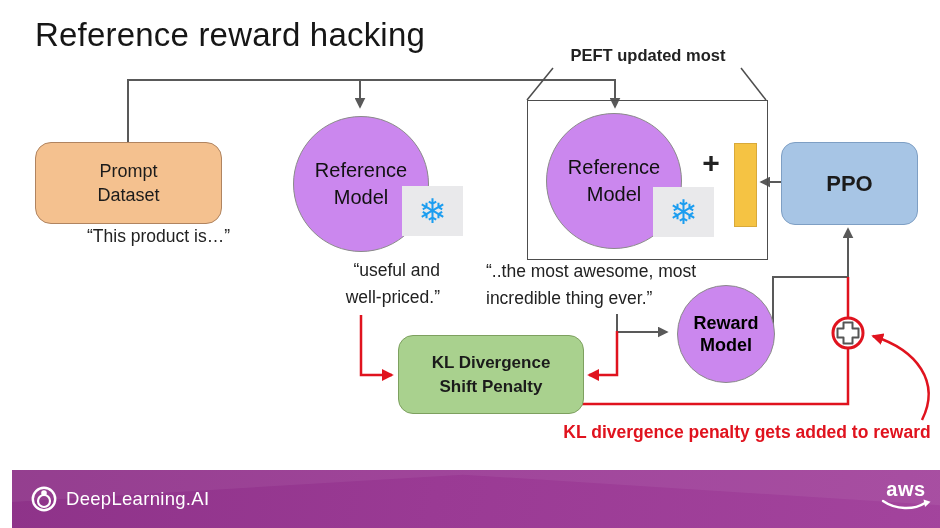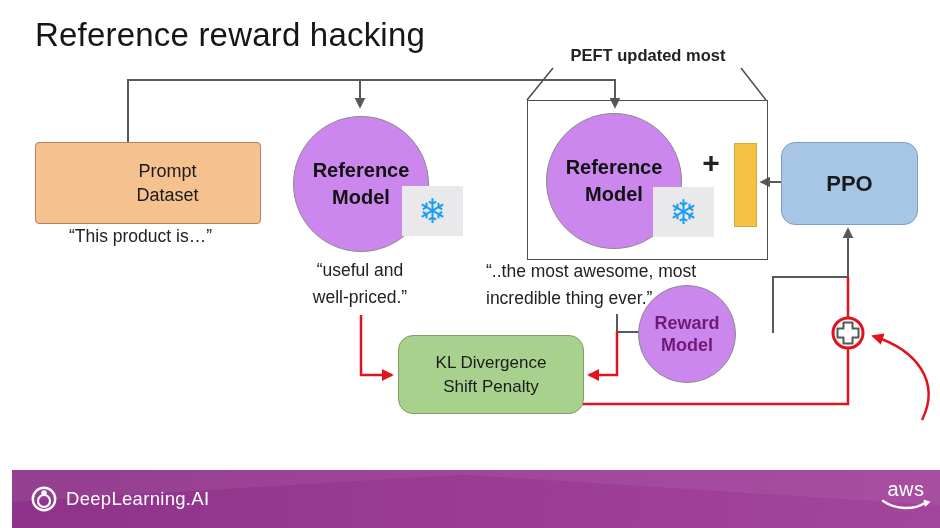--- a/index.html
+++ b/index.html
@@ -10,59 +10,59 @@
   .abs{position:absolute;}
   .center{display:flex;align-items:center;justify-content:center;text-align:center;}
   .pre{white-space:pre-line;}
 
   #title{left:35px;top:16px;font-size:33px;font-weight:400;color:#161616;letter-spacing:.2px;}
   #peft-label{left:548px;top:46px;width:200px;font-size:16.5px;font-weight:bold;text-align:center;color:#222;}
 
   #connector-layer{left:0;top:0;}
 
   #prompt-box{left:35px;top:142px;width:185px;height:80px;background:var(--prompt_fill);
-    border:1.5px solid #b08460;border-radius:4px;font-size:18px;line-height:24px;padding-left:39px;}
-  #prompt-quote{left:38px;top:226px;width:205px;font-size:17.5px;color:#222;text-align:center;}
+    border:1.5px solid #b08460;border-radius:16px;font-size:18px;line-height:24px;}
+  #prompt-quote{left:25px;top:226px;width:205px;font-size:17.5px;color:#222;text-align:right;}
 
   .model-circle{width:134px;height:134px;border-radius:50%;background:var(--model_fill);
-    border:1.5px solid #8a8a8a;font-size:20px;line-height:27px;color:#111;font-weight:bold;}
+    border:1.5px solid #8a8a8a;font-size:20px;line-height:27px;color:#111;}
   #ref-circle-1{left:293px;top:116px;}
   #ref-circle-2{left:546px;top:113px;}
 
   .snow-box{width:61px;height:50px;background:#e9e9eb;display:flex;align-items:center;justify-content:center;}
   #snow-1{left:402px;top:186px;}
   #snow-2{left:653px;top:187px;}
   .snowflake{font-size:34px;color:var(--snowflake_blue);line-height:1;}
 
   #peft-box{left:527px;top:100px;width:239px;height:158px;border:1.5px solid #4d4d4d;background:transparent;}
   #plus-sign{left:696px;top:146px;width:30px;font-size:30px;font-weight:bold;text-align:center;color:#222;}
   #adapter-bar{left:734px;top:143px;width:21px;height:82px;background:var(--adapter_fill);border:1px solid #d8a93a;}
 
   #ppo-box{left:781px;top:142px;width:135px;height:81px;background:var(--ppo_fill);
     border:1.5px solid #7e9fc4;border-radius:14px;font-size:22px;font-weight:bold;}
 
-  #quote-ref1{left:280px;top:257px;width:160px;font-size:17.5px;line-height:27px;color:#222;text-align:center;}
+  #quote-ref1{left:280px;top:257px;width:160px;font-size:17.5px;line-height:27px;color:#222;text-align:right;}
   #quote-ref2{left:486px;top:258px;width:250px;font-size:17.5px;line-height:27px;color:#222;text-align:left;}
 
   #kl-box{left:398px;top:335px;width:184px;height:77px;background:var(--kl_fill);
-    border:1.5px solid #7da05f;border-radius:15px;font-size:17px;line-height:24px;font-weight:normal;}
+    border:1.5px solid #7da05f;border-radius:15px;font-size:17px;line-height:24px;font-weight:bold;}
 
-  #reward-circle{left:638px;top:285px;width:96px;height:96px;border-radius:50%;background:var(--model_fill);
-    border:1.5px solid #8a8a8a;font-size:18px;line-height:22px;font-weight:bold;color:#701a75;}
+  #reward-circle{left:677px;top:285px;width:96px;height:96px;border-radius:50%;background:var(--model_fill);
+    border:1.5px solid #8a8a8a;font-size:18px;line-height:22px;font-weight:bold;color:#000000;}
 
   #red-caption{left:558px;top:422px;width:378px;font-size:17.5px;font-weight:bold;color:var(--red);text-align:center;}
 
   #footer{left:12px;top:470px;width:940px;height:58px;
     background:linear-gradient(100deg,#8e3389 0%,var(--footer_purple) 45%,#a3449d 100%);}
   #footer::before{content:"";position:absolute;left:0;top:0;width:100%;height:100%;
     background:rgba(255,255,255,0.06);clip-path:polygon(0 55%,48% 8%,100% 62%,100% 0,0 0);}
   #brand{position:absolute;left:18px;top:0;height:58px;display:flex;align-items:center;gap:8px;color:#fff;}
   #brand-text{font-size:18.5px;letter-spacing:.3px;color:#fff;}
   #aws{position:absolute;right:20px;top:9px;width:52px;display:flex;flex-direction:column;align-items:center;color:#fff;}
-  #aws-text{font-size:20px;font-weight:normal;line-height:20px;letter-spacing:.5px;}
+  #aws-text{font-size:20px;font-weight:bold;line-height:20px;letter-spacing:.5px;}
 </style>
 </head>
 <body>
 
 <div id="slide">
 
   <svg id="connector-layer" class="abs" width="940" height="470" viewBox="0 0 940 470">
     <defs>
       <marker id="ag" viewBox="0 0 10 10" refX="8.5" refY="5" markerWidth="11" markerHeight="11" orient="auto" markerUnits="userSpaceOnUse">
           <path d="M0,0L10,5L0,10Z" fill="#595959"></path>
@@ -127,20 +127,21 @@
 
   <div id="quote-ref2" class="abs pre">“..the most awesome, most
 incredible thing ever.”</div>
 
   <div id="kl-box" class="abs center pre">KL Divergence
 Shift Penalty</div>
 
   <div id="reward-circle" class="abs center pre">Reward
 Model</div>
 
+  <div id="red-caption" class="abs">KL divergence penalty gets added to reward</div>
 
   <div id="footer" class="abs">
     <div id="brand">
       <svg width="28" height="28" viewBox="0 0 28 28">
         <circle cx="14" cy="14" r="11.2" fill="none" stroke="#ffffff" stroke-width="2.4"></circle>
         <circle cx="14" cy="16" r="6" fill="none" stroke="#ffffff" stroke-width="2.2"></circle>
         <circle cx="14" cy="8" r="2.8" fill="#ffffff"></circle>
       </svg>
       <span id="brand-text">DeepLearning.AI</span>
     </div>

